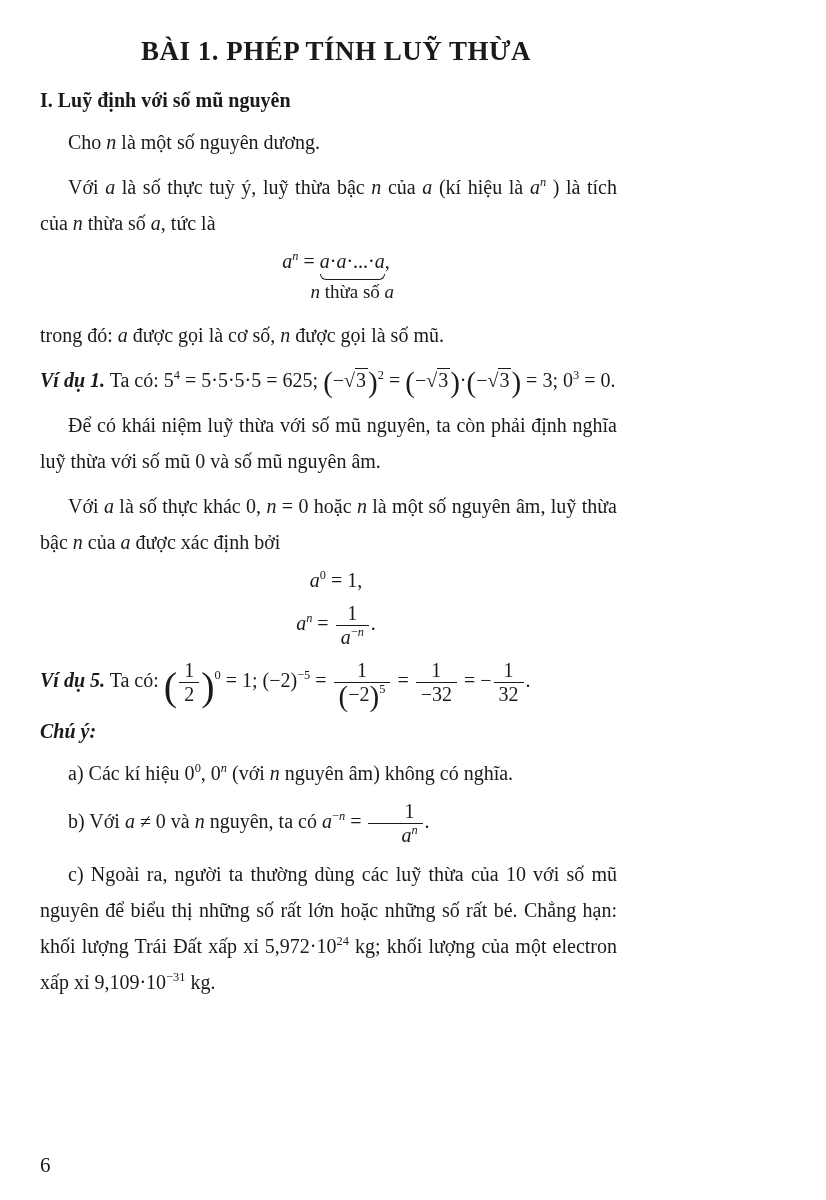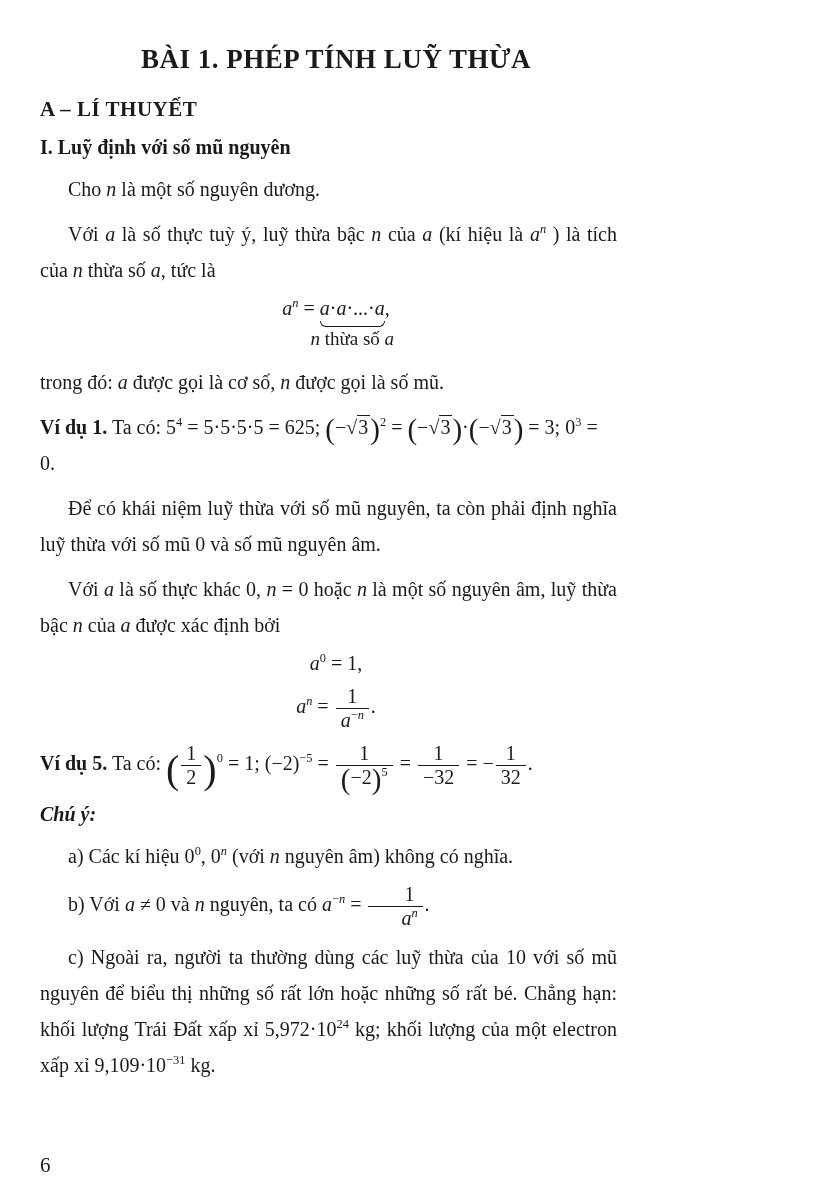--- a/index.html
+++ b/index.html
@@ -1,28 +1,28 @@
 <!DOCTYPE html>
 <html><head>
 <meta charset="utf-8">
 <style>
   html,body{margin:0;padding:0;background:#ffffff;}
   body{width:826px;height:1200px;overflow:hidden;color:#1a1a1a;
        font-family:"Liberation Serif", serif;}
   .page{position:relative;box-sizing:border-box;width:672px;height:1200px;
-        padding:34px 40px 20px 40px;background:#ffffff;}
+        padding:26px 40px 20px 40px;background:#ffffff;}
   .title{font-size:27px;font-weight:bold;text-align:center;margin:10px 0 22px 0;
          letter-spacing:0.5px;}
   .sec{font-size:21px;font-weight:bold;margin:0 0 14px 0;letter-spacing:0.5px;}
   .subsec{font-size:20px;font-weight:bold;margin:0 0 12px 0;}
   .subsub{font-size:20px;font-weight:bold;font-style:italic;margin:14px 0 12px 0;}
   .body{font-size:20px;line-height:1.8;margin:0 15px 9px 0;}
   .indent{text-indent:28px;}
   .just{text-align:justify;}
-  .example .exlabel{font-weight:bold;}
+  .example .exlabel{font-weight:bold;font-style:italic;}
   .formula{font-size:20px;text-align:center;margin:6px 0 10px 0;}
   .formula-ub{margin-bottom:44px;}
   sup{font-size:0.62em;line-height:0;vertical-align:super;}
   i{font-style:italic;}
   
   .frac{display:inline-block;vertical-align:middle;text-align:center;line-height:1.15;
         margin:0 2px;}
   .frac .num{display:block;padding:0 5px;}
   .frac .den{display:block;border-top:1.4px solid #1a1a1a;padding:0 5px;}
   
@@ -39,21 +39,20 @@
            font-size:19px;line-height:1;white-space:nowrap;}
   .pagenum{position:absolute;left:40px;bottom:22px;font-size:21px;}
 </style>
 </head>
 <body>
 
 <div class="page">
 
   <h1 class="title">BÀI 1. PHÉP TÍNH LUỸ THỪA</h1>
 
-  <h2 class="sec">A – LÍ THUYẾT</h2>
 
   <h3 class="subsec">I. Luỹ định với số mũ nguyên</h3>
 
   <p class="body indent">Cho <i>n</i> là một số nguyên dương.</p>
 
   <p class="body indent just">Với <i>a</i> là số thực tuỳ ý, luỹ thừa bậc <i>n</i> của <i>a</i> (kí hiệu là <i>a</i><sup><i>n</i></sup> ) là tích của <i>n</i> thừa số <i>a</i>, tức là</p>
 
   <div class="formula formula-ub"><i>a</i><sup><i>n</i></sup> = <span class="ub"><i>a</i>·<i>a</i>·...·<i>a</i><span class="ubrace"></span><span class="ublabel"><i>n</i> thừa số <i>a</i></span></span>,</div>
 
   <p class="body">trong đó: <i>a</i> được gọi là cơ số, <i>n</i> được gọi là số mũ.</p>

